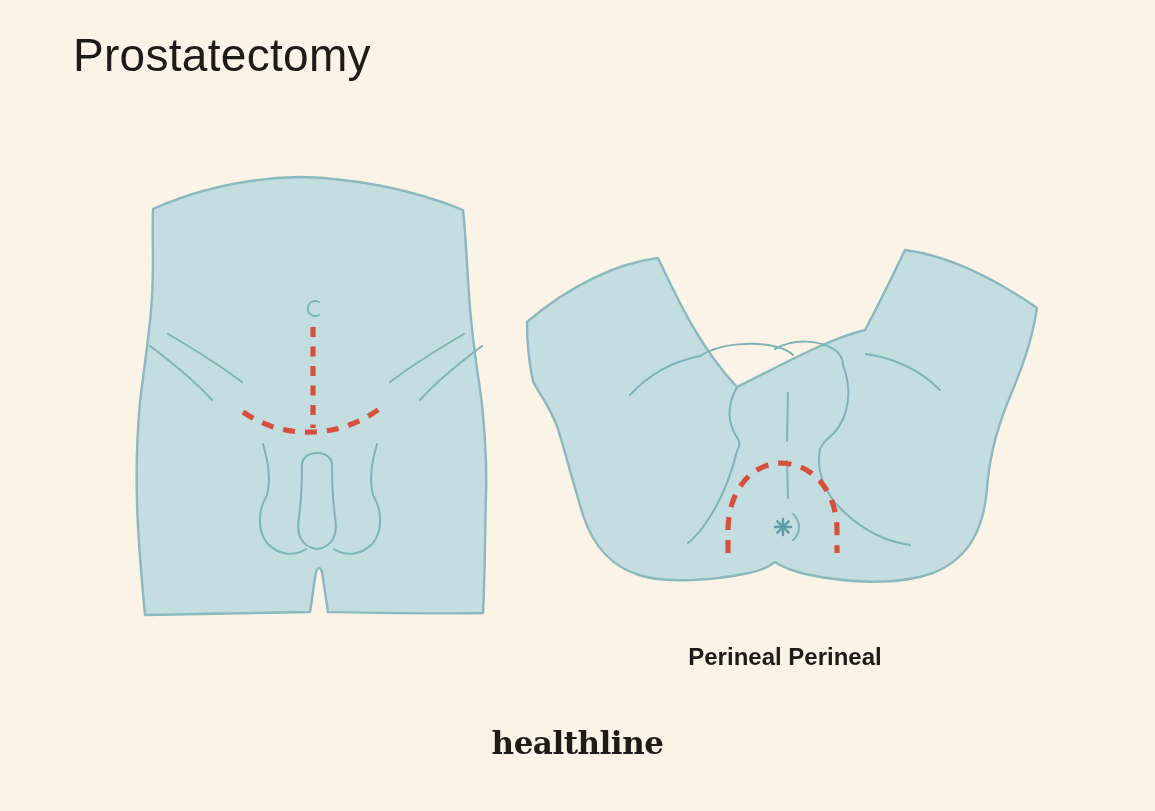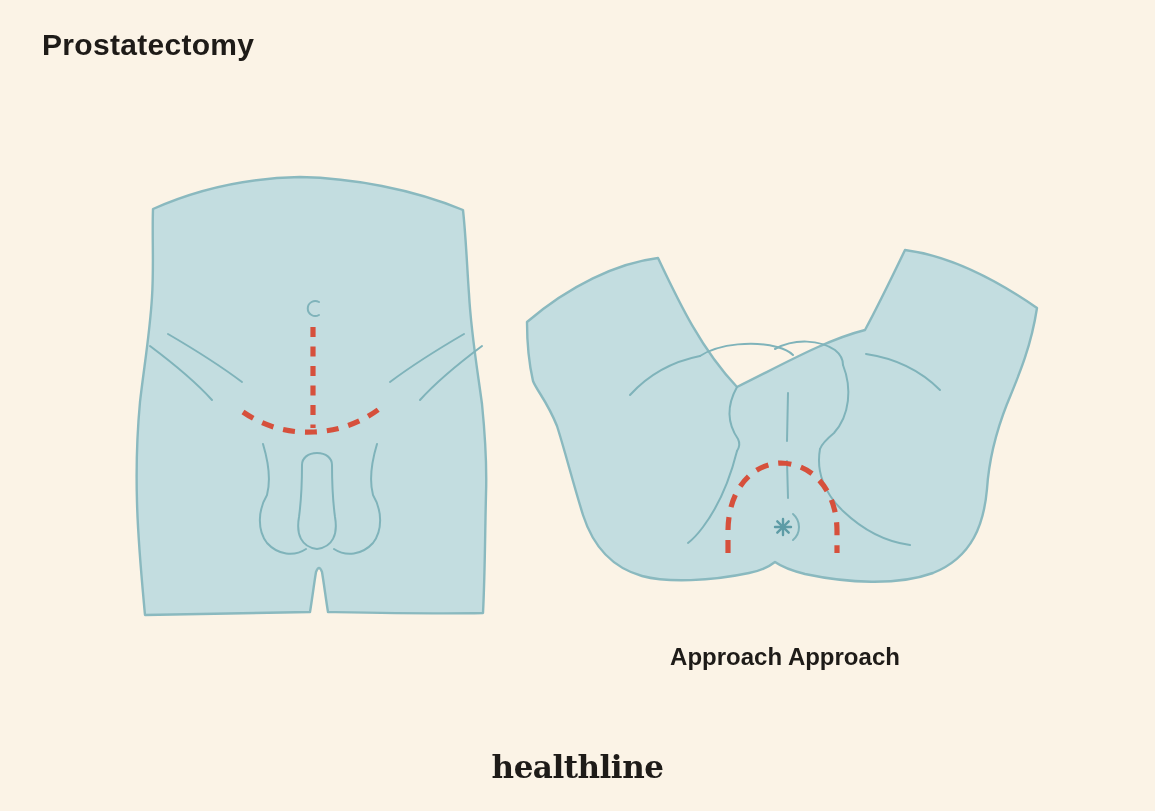--- a/index.html
+++ b/index.html
@@ -13,42 +13,41 @@
   }
   html,body{margin:0;padding:0;}
   .canvas{
     position:relative;
     width:1155px;height:811px;
     background:var(--background);
     overflow:hidden;
     font-family:"Liberation Sans", sans-serif;
   }
   .title{
-    position:absolute;left:42px;top:28px;
-    font-size:30px;font-weight:700;letter-spacing:.3px;
+    position:absolute;left:73px;top:28px;
+    font-size:46px;font-weight:400;letter-spacing:.3px;
     color:var(--text);
   }
   .figure-svg{position:absolute;display:block;}
   #fig-left{left:130px;top:172px;}
   #fig-right{left:525px;top:243px;}
   .fig-label{
     position:absolute;
     font-size:24px;font-weight:700;
     color:var(--text);
     text-align:center;
   }
   #label-left{left:130px;top:645px;width:372px;}
   #label-right{left:560px;top:643px;width:450px;}
   .logo{
     position:absolute;left:0;top:725px;width:1155px;
     text-align:center;
     font-family:"DejaVu Serif", serif;
     font-size:31px;font-weight:700;letter-spacing:-.5px;
     color:var(--text);
-    margin-top:24px;
   }
   .body-shape{fill:var(--body-fill);stroke:var(--body-outline);stroke-width:2.4;stroke-linejoin:round;}
   .detail{fill:none;stroke:var(--detail-line);stroke-width:2;stroke-linecap:round;}
   .incision{fill:none;stroke:var(--incision);stroke-width:5.2;stroke-linecap:butt;}
   .anus{stroke:var(--anus-mark);stroke-width:2.4;stroke-linecap:round;fill:none;}
 </style>
 </head>
 <body>
 
 <div class="canvas">
@@ -117,17 +116,17 @@
     <g class="anus">
       <path d="M 250,284 L 266,284"></path>
       <path d="M 258,276 L 258,292"></path>
       <path d="M 252.3,278.3 L 263.7,289.7"></path>
       <path d="M 252.3,289.7 L 263.7,278.3"></path>
     </g>
     <path class="detail" d="M 268,271 C 276,278 276,290 268,297"></path>
     <path class="incision" stroke-dasharray="13 10" stroke-width="5.5" d="M 203,310 L 203,288 C 203,250 224,221 256,220 C 290,221 312,250 312,288 L 312,310"></path>
   </svg>
 
-  <div class="fig-label" id="label-right">Approach Approach</div>
+  <div class="fig-label" id="label-right">Perineal Perineal</div>
 
   <div class="logo">healthline</div>
 
 </div>
 
 </body></html>

